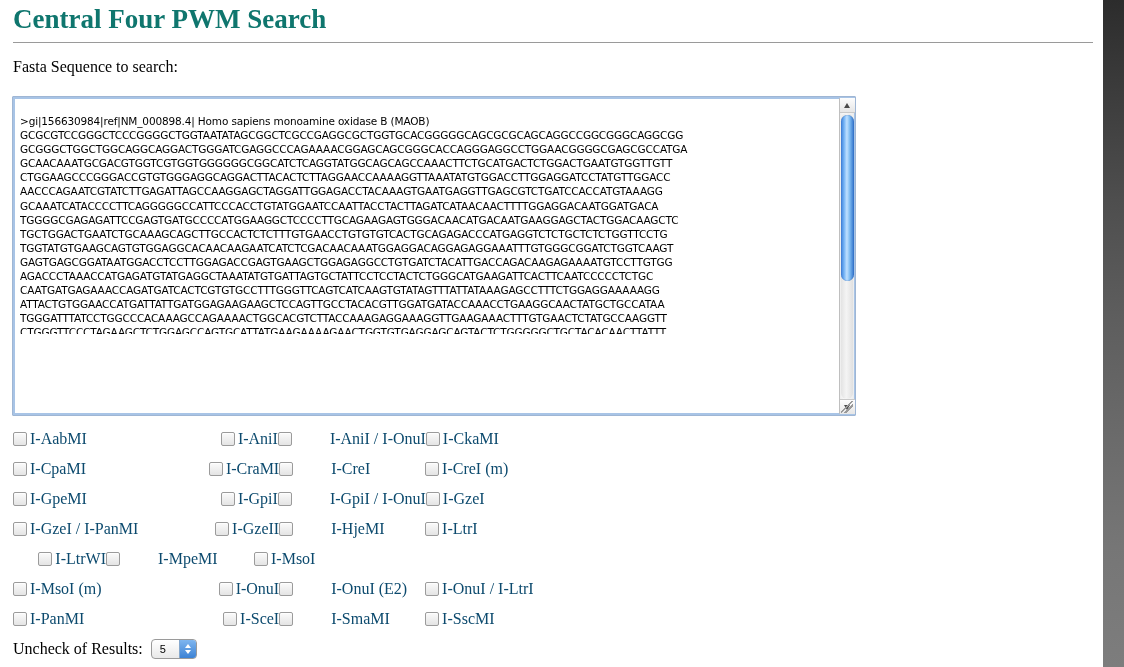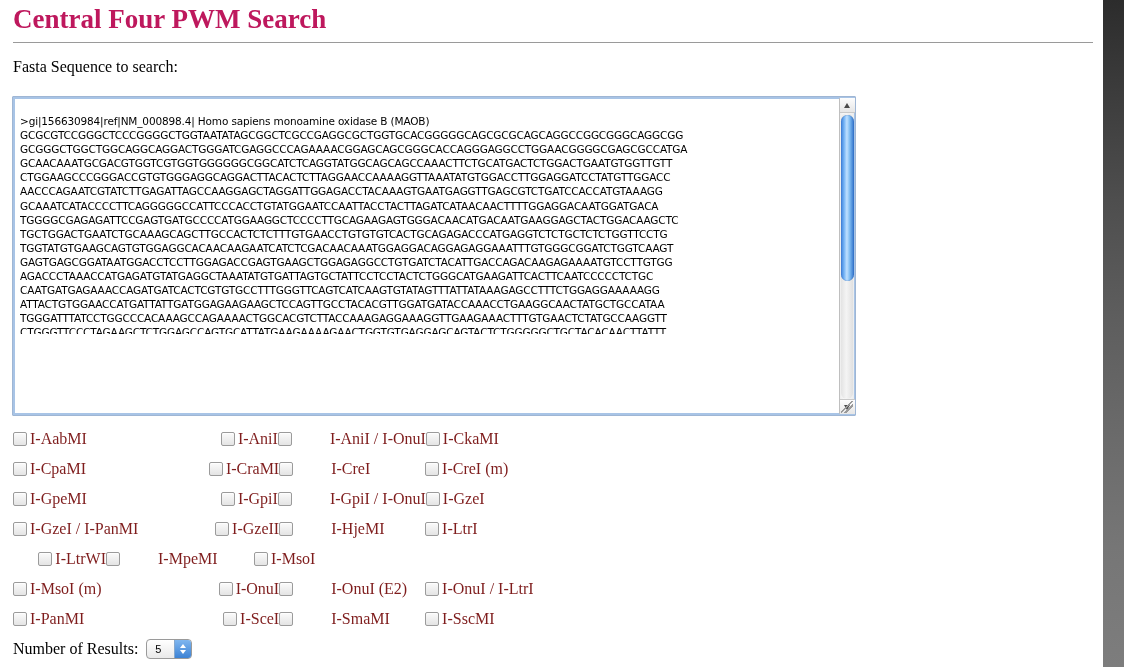--- a/index.html
+++ b/index.html
@@ -29,21 +29,21 @@
     position: absolute;
     top: 0; left: 0;
     width: 1103px;
     height: 667px;
     background: #ffffff;
     overflow: hidden;
   }
 
   h1.title {
     font-family: "Liberation Serif", "DejaVu Serif", serif;
-    color: #be185d;
+    color: #0f766e;
     font-size: 27px;
     font-weight: bold;
     margin: 0;
     padding: 4px 0 0 13px;
     letter-spacing: 0px;
   }
   hr.rule {
     border: none;
     border-top: 1px solid #9a9a9a;
     margin: 7px 10px 0 13px;
@@ -151,21 +151,21 @@
   }
   .cb-row {
     display: flex;
     height: 30px;
     align-items: center;
   }
   .cb-cell {
     display: flex;
     align-items: center;
     font-size: 16px;
-    color: #7f1d1d;
+    color: #0c4a6e;
     white-space: nowrap;
     box-sizing: border-box;
   }
   .cb-cell.c1 { width: 177px; }
   .cb-cell.c2 { width: 93px; justify-content: flex-end; }
   .cb-cell.c3 { width: 148px; gap: 35px; }
   .cb-cell.c4 { width: 150px; }
   .cb-box {
     width: 12px;
     height: 12px;
@@ -421,21 +421,21 @@
         <span class="cb-label">I-SmaMI</span>
       </label>
       <label class="cb-cell c4">
         <span class="cb-box"></span>
         <span class="cb-label">I-SscMI</span>
       </label>
     </div>
   </div>
 
   <div class="results-row">
-    <span class="results-label">Number of Results:</span>
+    <span class="results-label">Uncheck of Results:</span>
     <div class="aqua-select">
       <span class="sel-val">5</span>
       <span class="sel-btn">
           <u></u>
           <d></d>
         </span>
     </div>
   </div>
 
   <div class="btn-row">

